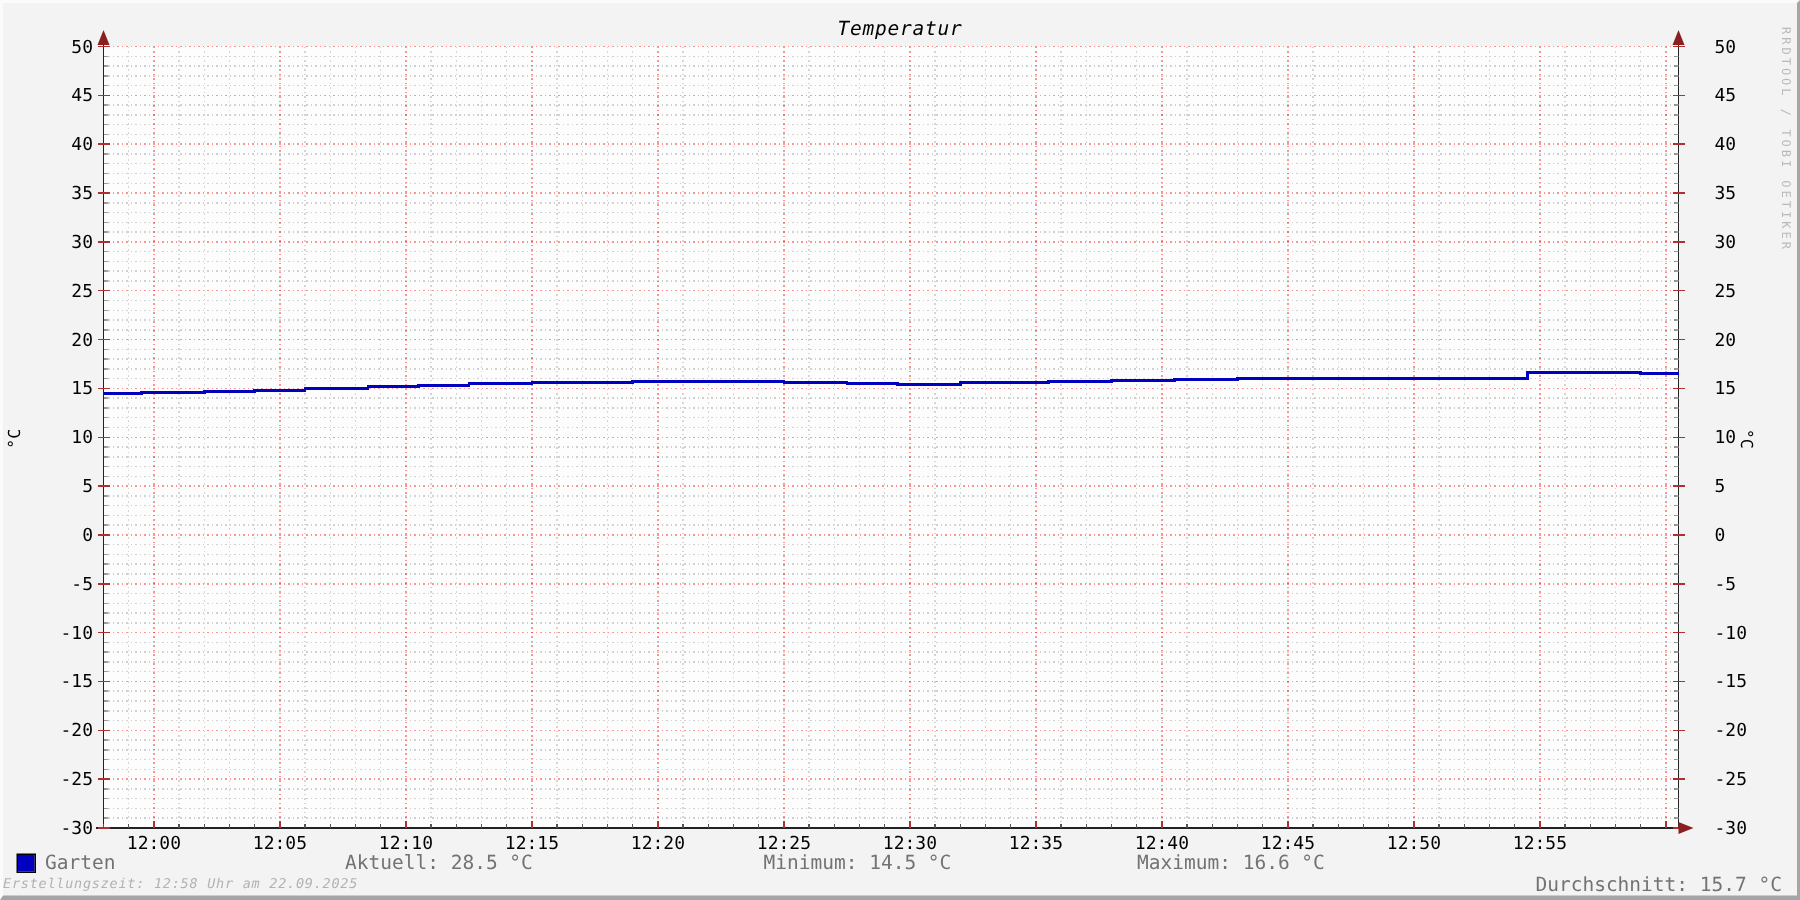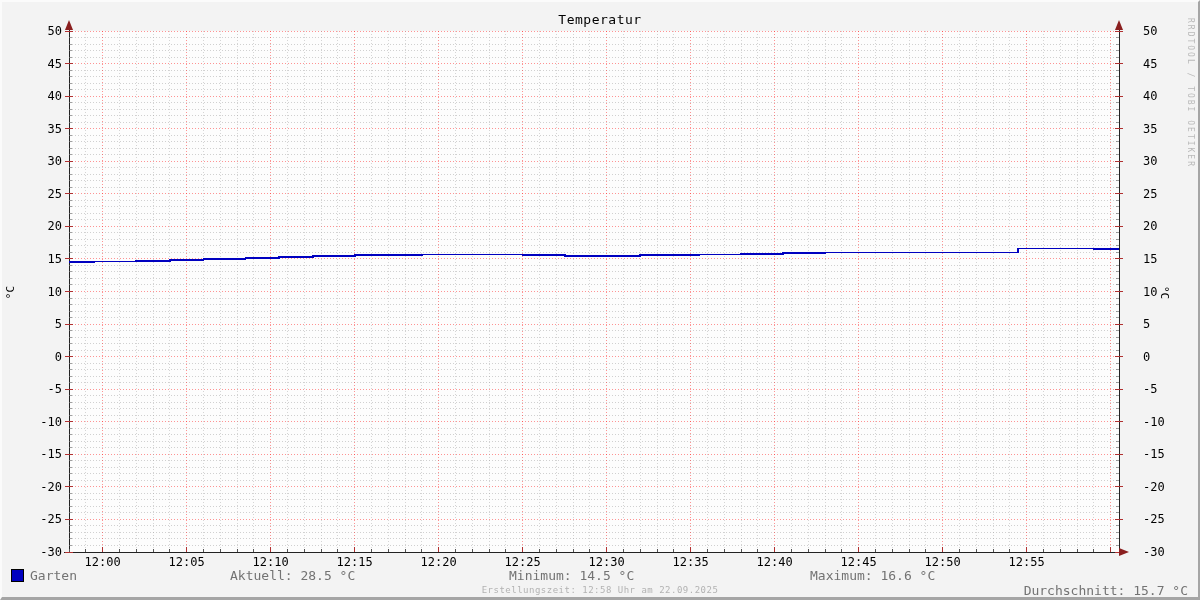--- a/index.html
+++ b/index.html
@@ -10,21 +10,21 @@
   }
   .frame{
     position:relative;width:1200px;height:600px;box-sizing:border-box;
     background:#f3f3f3;
     border-top:2px solid #fbfbfb;border-left:2px solid #fbfbfb;
     border-right:2px solid #a5a5a5;border-bottom:3px solid #a5a5a5;
     overflow:hidden;
   }
   .title{
     position:absolute;top:10px;left:0;right:0;
-    text-align:center;font-size:13px;color:#000;letter-spacing:0.5px;
+    text-align:center;font-size:13px;color:#000;letter-spacing:0.5px;font-style:italic;
   }
   .watermark{
     position:absolute;top:16px;right:3px;
     writing-mode:vertical-rl;
     font-size:8px;letter-spacing:2px;color:#b9b9b9;
   }
   .ylab-left{
     position:absolute;left:-12px;top:284px;width:40px;text-align:center;
     transform:rotate(-90deg);
     font-size:11px;color:#000;
@@ -36,25 +36,25 @@
   }
   svg.chart{position:absolute;left:0;top:0;}
   .legend-row{position:absolute;left:0;top:566px;width:100%;height:16px;font-size:13px;color:#737373;}
   .swatch{
     position:absolute;left:10px;top:2px;width:11px;height:11px;
     outline:1px solid #000;
   }
   .series-label{position:absolute;left:28px;top:0;}
   .stat-aktuell{position:absolute;left:228px;top:0;}
   .stat-minimum{position:absolute;left:507px;top:0;}
-  .stat-maximum{position:absolute;left:808px;top:0;}
+  .stat-maximum{position:absolute;left:756px;top:0;}
   .stat-avg{position:absolute;right:10px;top:15px;}
   .footer{
-    position:absolute;left:0;right:0;top:583px;text-align:center;
-    font-size:9px;color:#b2b2b2;letter-spacing:0.5px;
+    position:absolute;left:0;right:0;top:583px;
+    font-size:9px;color:#b2b2b2;letter-spacing:0.5px;font-style:italic;
   }
 </style>
 </head>
 <body>
 
 <div class="frame">
 
   <div class="title">Temperatur</div>
 
   <div class="watermark">RRDTOOL / TOBI OETIKER</div>

